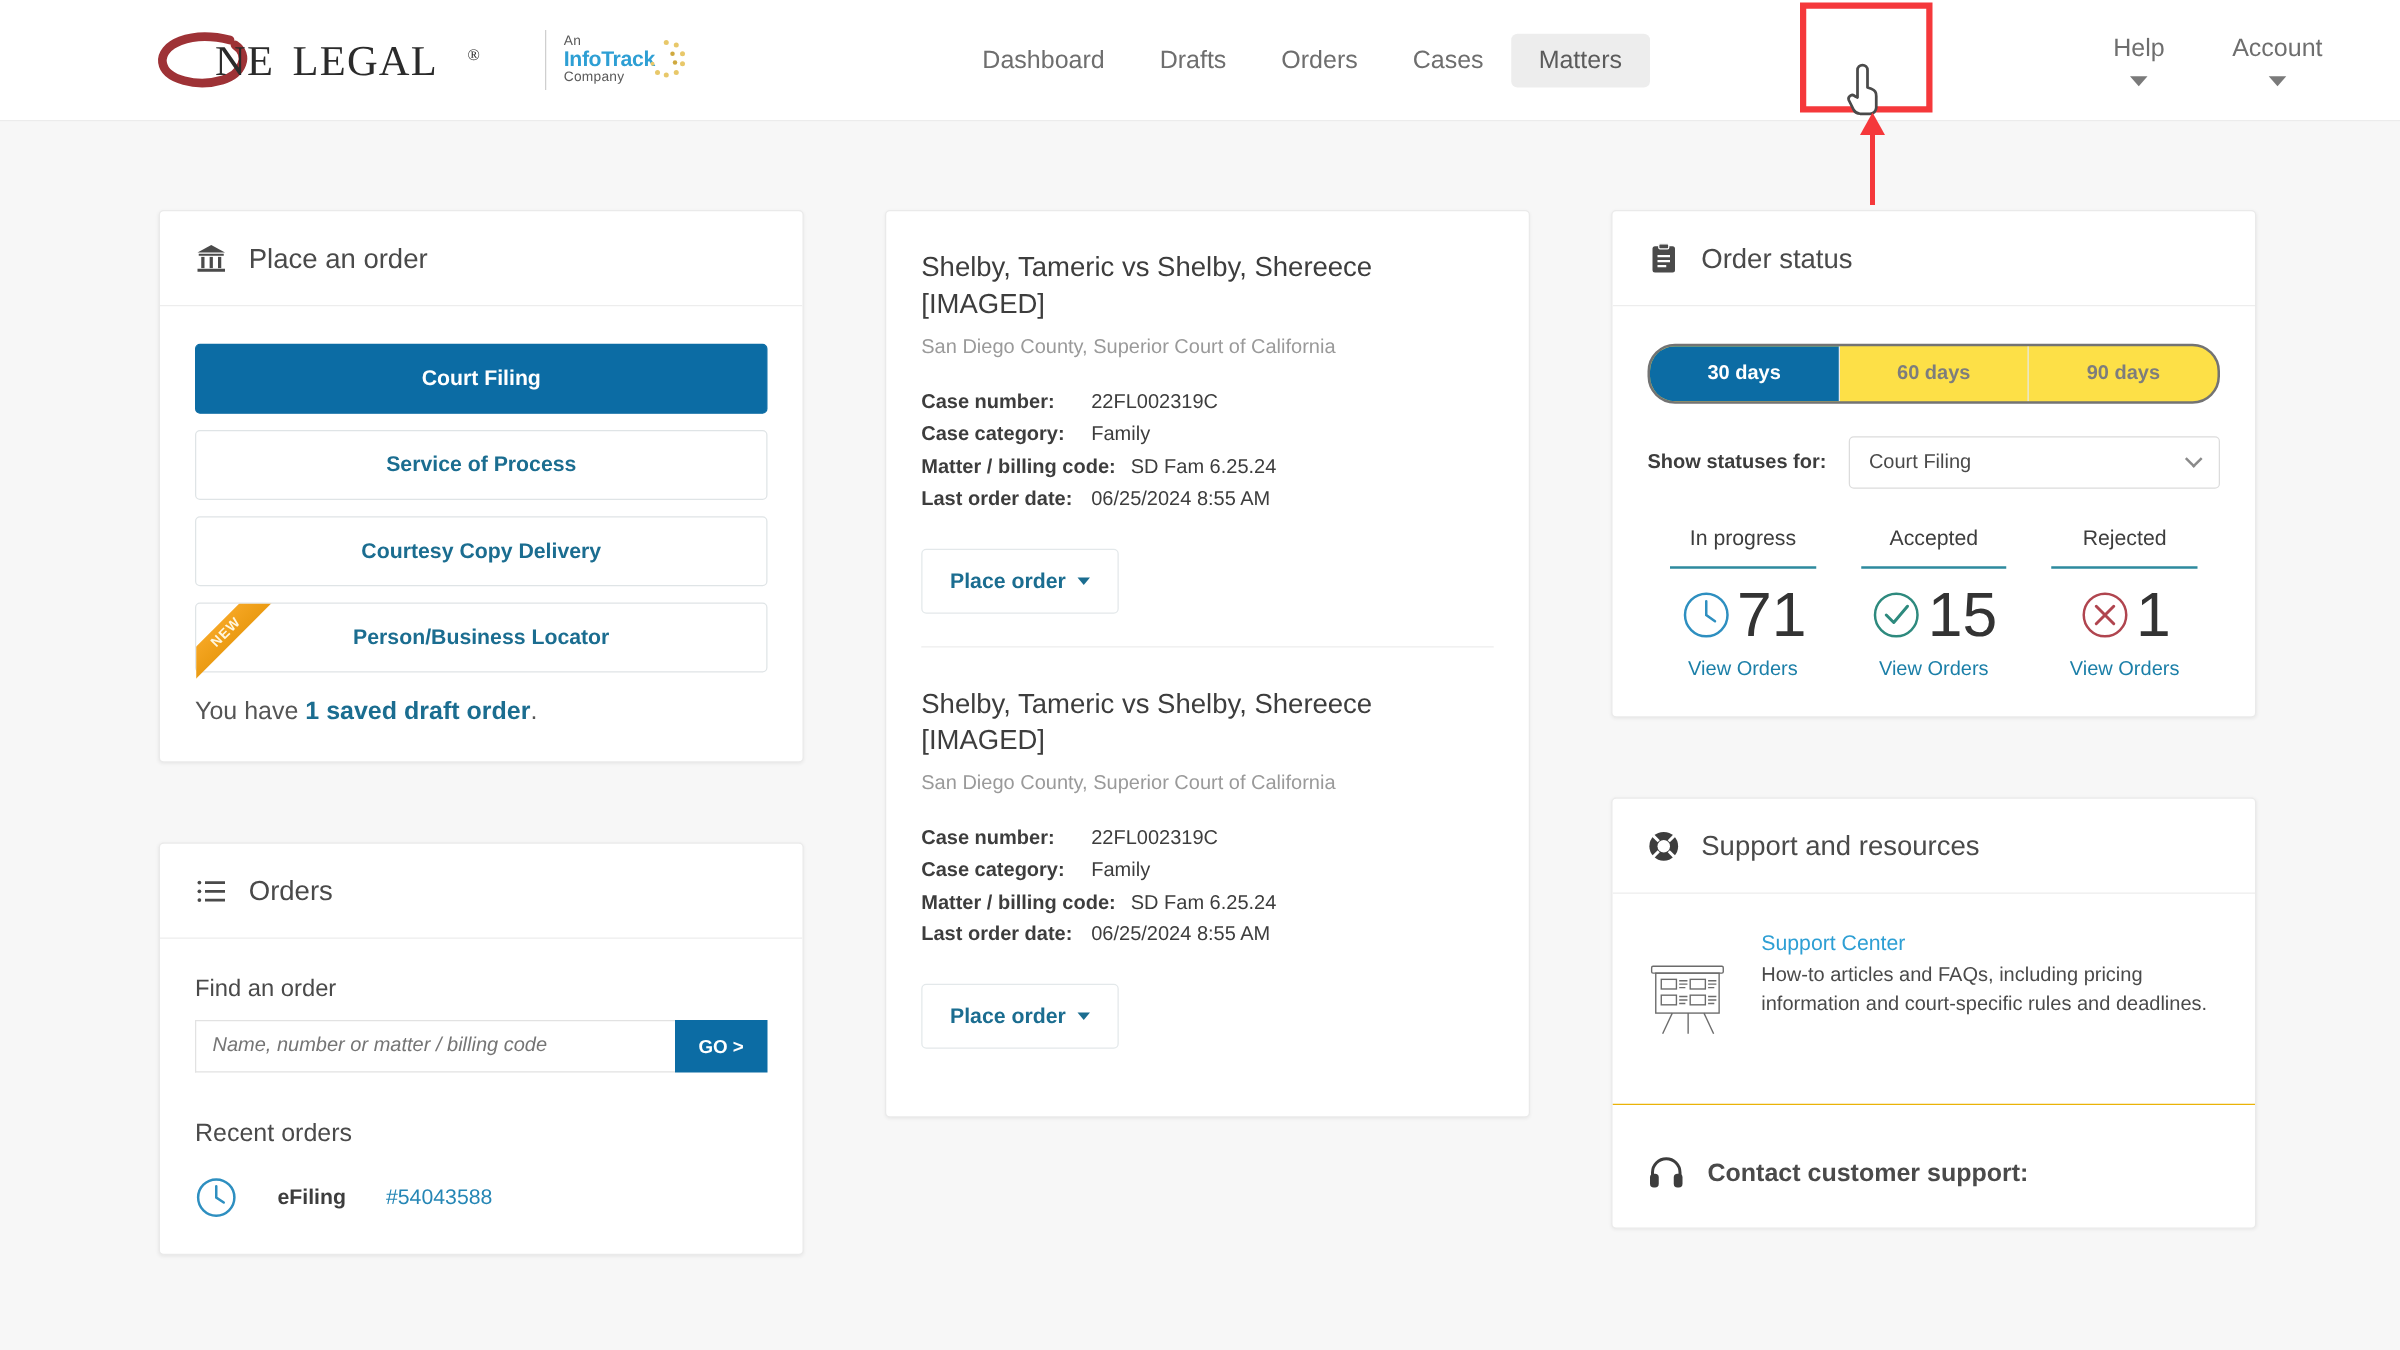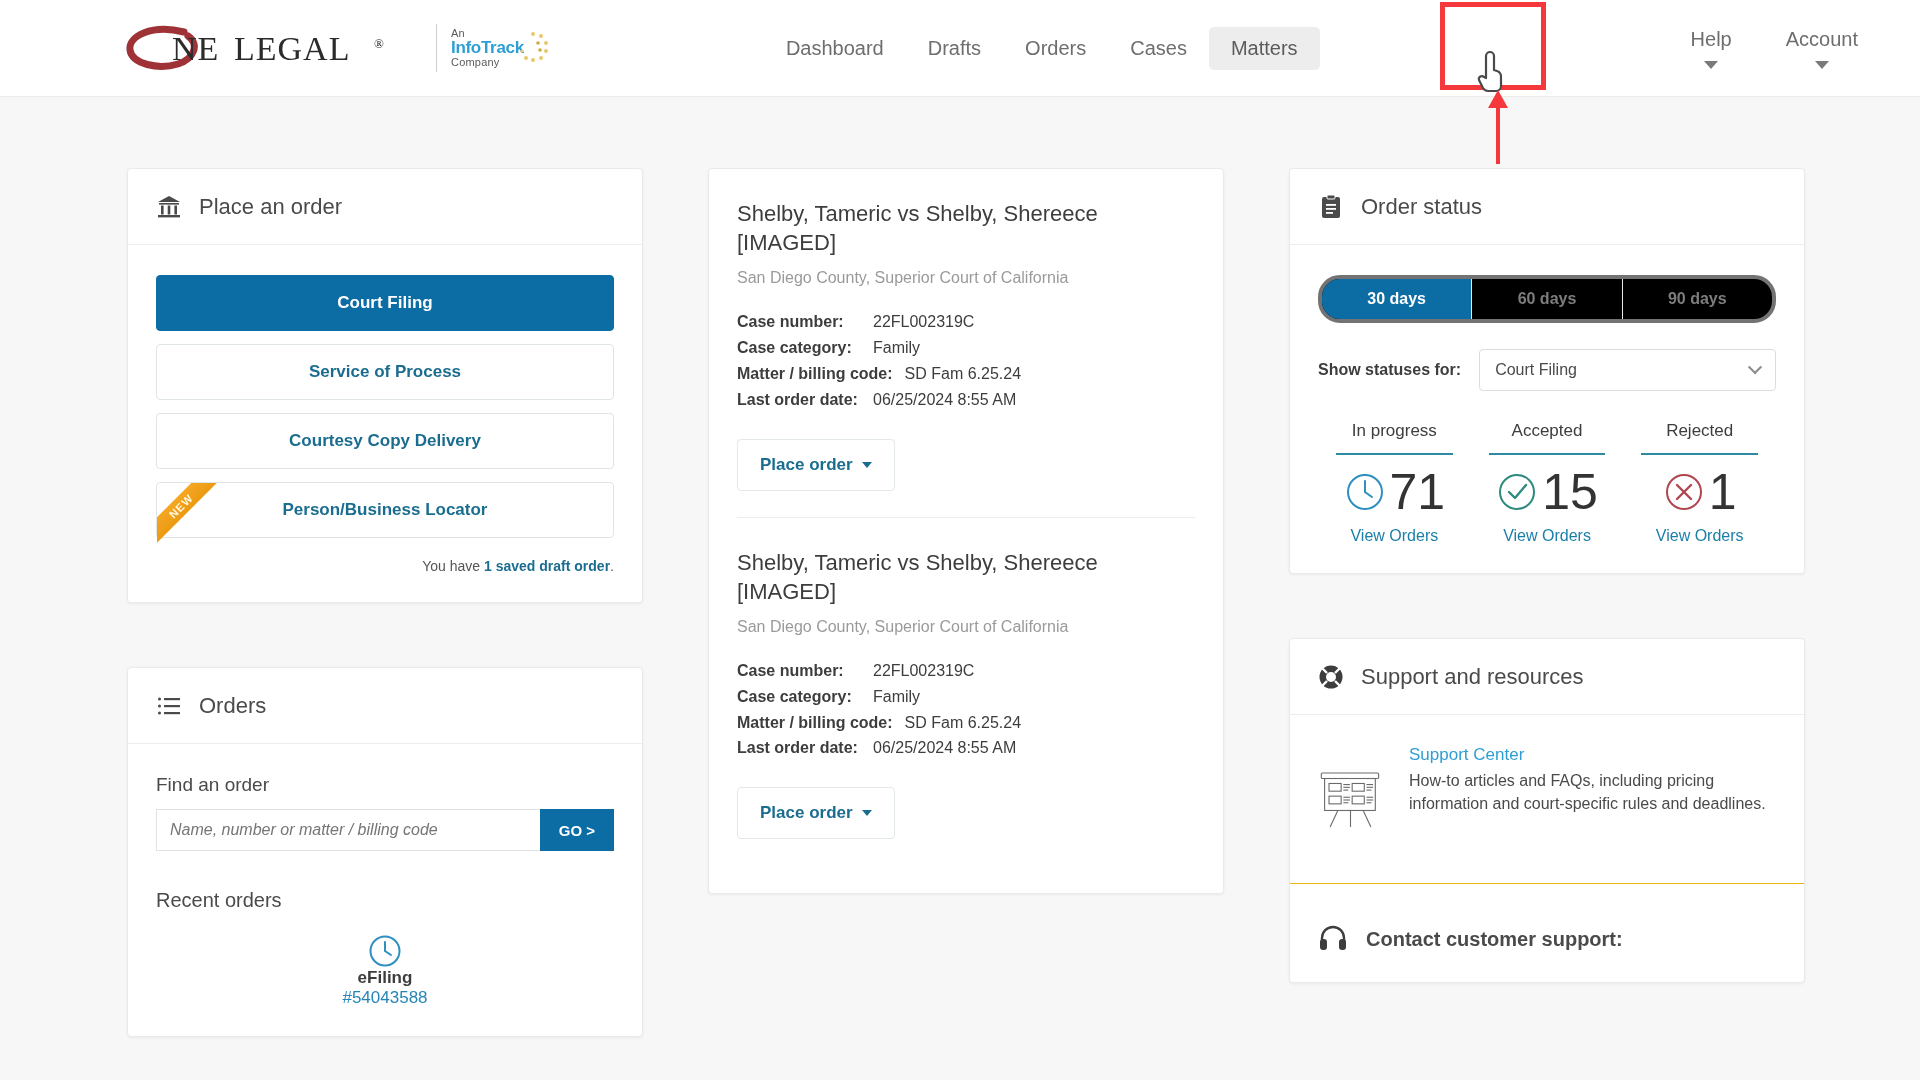--- a/index.html
+++ b/index.html
@@ -110,21 +110,21 @@
   }
   .ribbon-new span {
     position:absolute; left:-22px; top:14px;
     width:92px; text-align:center;
     background: linear-gradient(180deg,#f5a623,#eb9b12);
     color:#fff7e0; font-size:11px; font-weight:bold;
     letter-spacing:1px;
     transform: rotate(-45deg);
     padding:3px 0;
   }
-  .draft-note { text-align:right; font-size:14px; color:#555; margin-top:20px; }
+  .draft-note { text-align:left; font-size:20px; color:#555; margin-top:20px; }
   .draft-note b { color:#1b6d90; }
 
   
   .field-label { font-size:19px; color:#4a4a4a; margin-bottom:13px; }
   .search-row { display:flex; align-items:stretch; height:42px; }
   .search-input {
     flex:1;
     border:1px solid #e2e2e2; border-right:none;
     font-size:16px; font-style:italic; color:#9a9a9a;
     padding:0 13px;
@@ -133,21 +133,21 @@
     font-family:"Liberation Sans", sans-serif;
   }
   .go-btn {
     background:#0c6ca4; color:#ffffff;
     font-size:15px; font-weight:bold;
     border:none; padding:0 19px;
     cursor:pointer;
     font-family:"Liberation Sans", sans-serif;
   }
   .subhead { font-size:20px; color:#4a4a4a; margin-top:38px; margin-bottom:22px; }
-  .order-row { display:flex; align-items:center; gap:0;flex-direction:column; }
+  .order-row { display:flex; align-items:center; gap:32px; }
   .order-row .lbl { font-size:17px; font-weight:bold; color:#3d3d3d; }
   .order-row .num { font-size:17px; color:#2586b5; }
 
   
   .case { padding-bottom:26px; }
   .case + .case { border-top:1px solid #ededed; padding-top:30px; }
   .case-title { font-size:22px; color:#3d3d3d; line-height:1.32; }
   .case-court { font-size:16px; color:#9a9a9a; margin-top:12px; }
   .case-meta { margin-top:22px; font-size:16px; color:#3d3d3d; line-height:1.62; }
   .case-meta .k { font-weight:bold; }
@@ -168,23 +168,23 @@
   .caret-sm {
     width:0;height:0;
     border-left:5px solid transparent;
     border-right:5px solid transparent;
     border-top:6px solid #1b6d90;
   }
 
   
   .seg {
     display:flex; width:100%;
-    border:4px solid #737373; border-radius:22px;
+    border:2px solid #737373; border-radius:22px;
     overflow:hidden; height:48px;
-    background:#000000;
+    background:#fde047;
   }
   .seg-item {
     flex:1; display:flex; align-items:center; justify-content:center;
     font-size:16px; font-weight:bold; color:#7d7d7d;
     cursor:pointer;
     border-right:1px solid #e8e8e8;
   }
   .seg-item:last-child { border-right:none; }
   .seg-item.on { background:#0c6ca4; color:#ffffff; }
 

